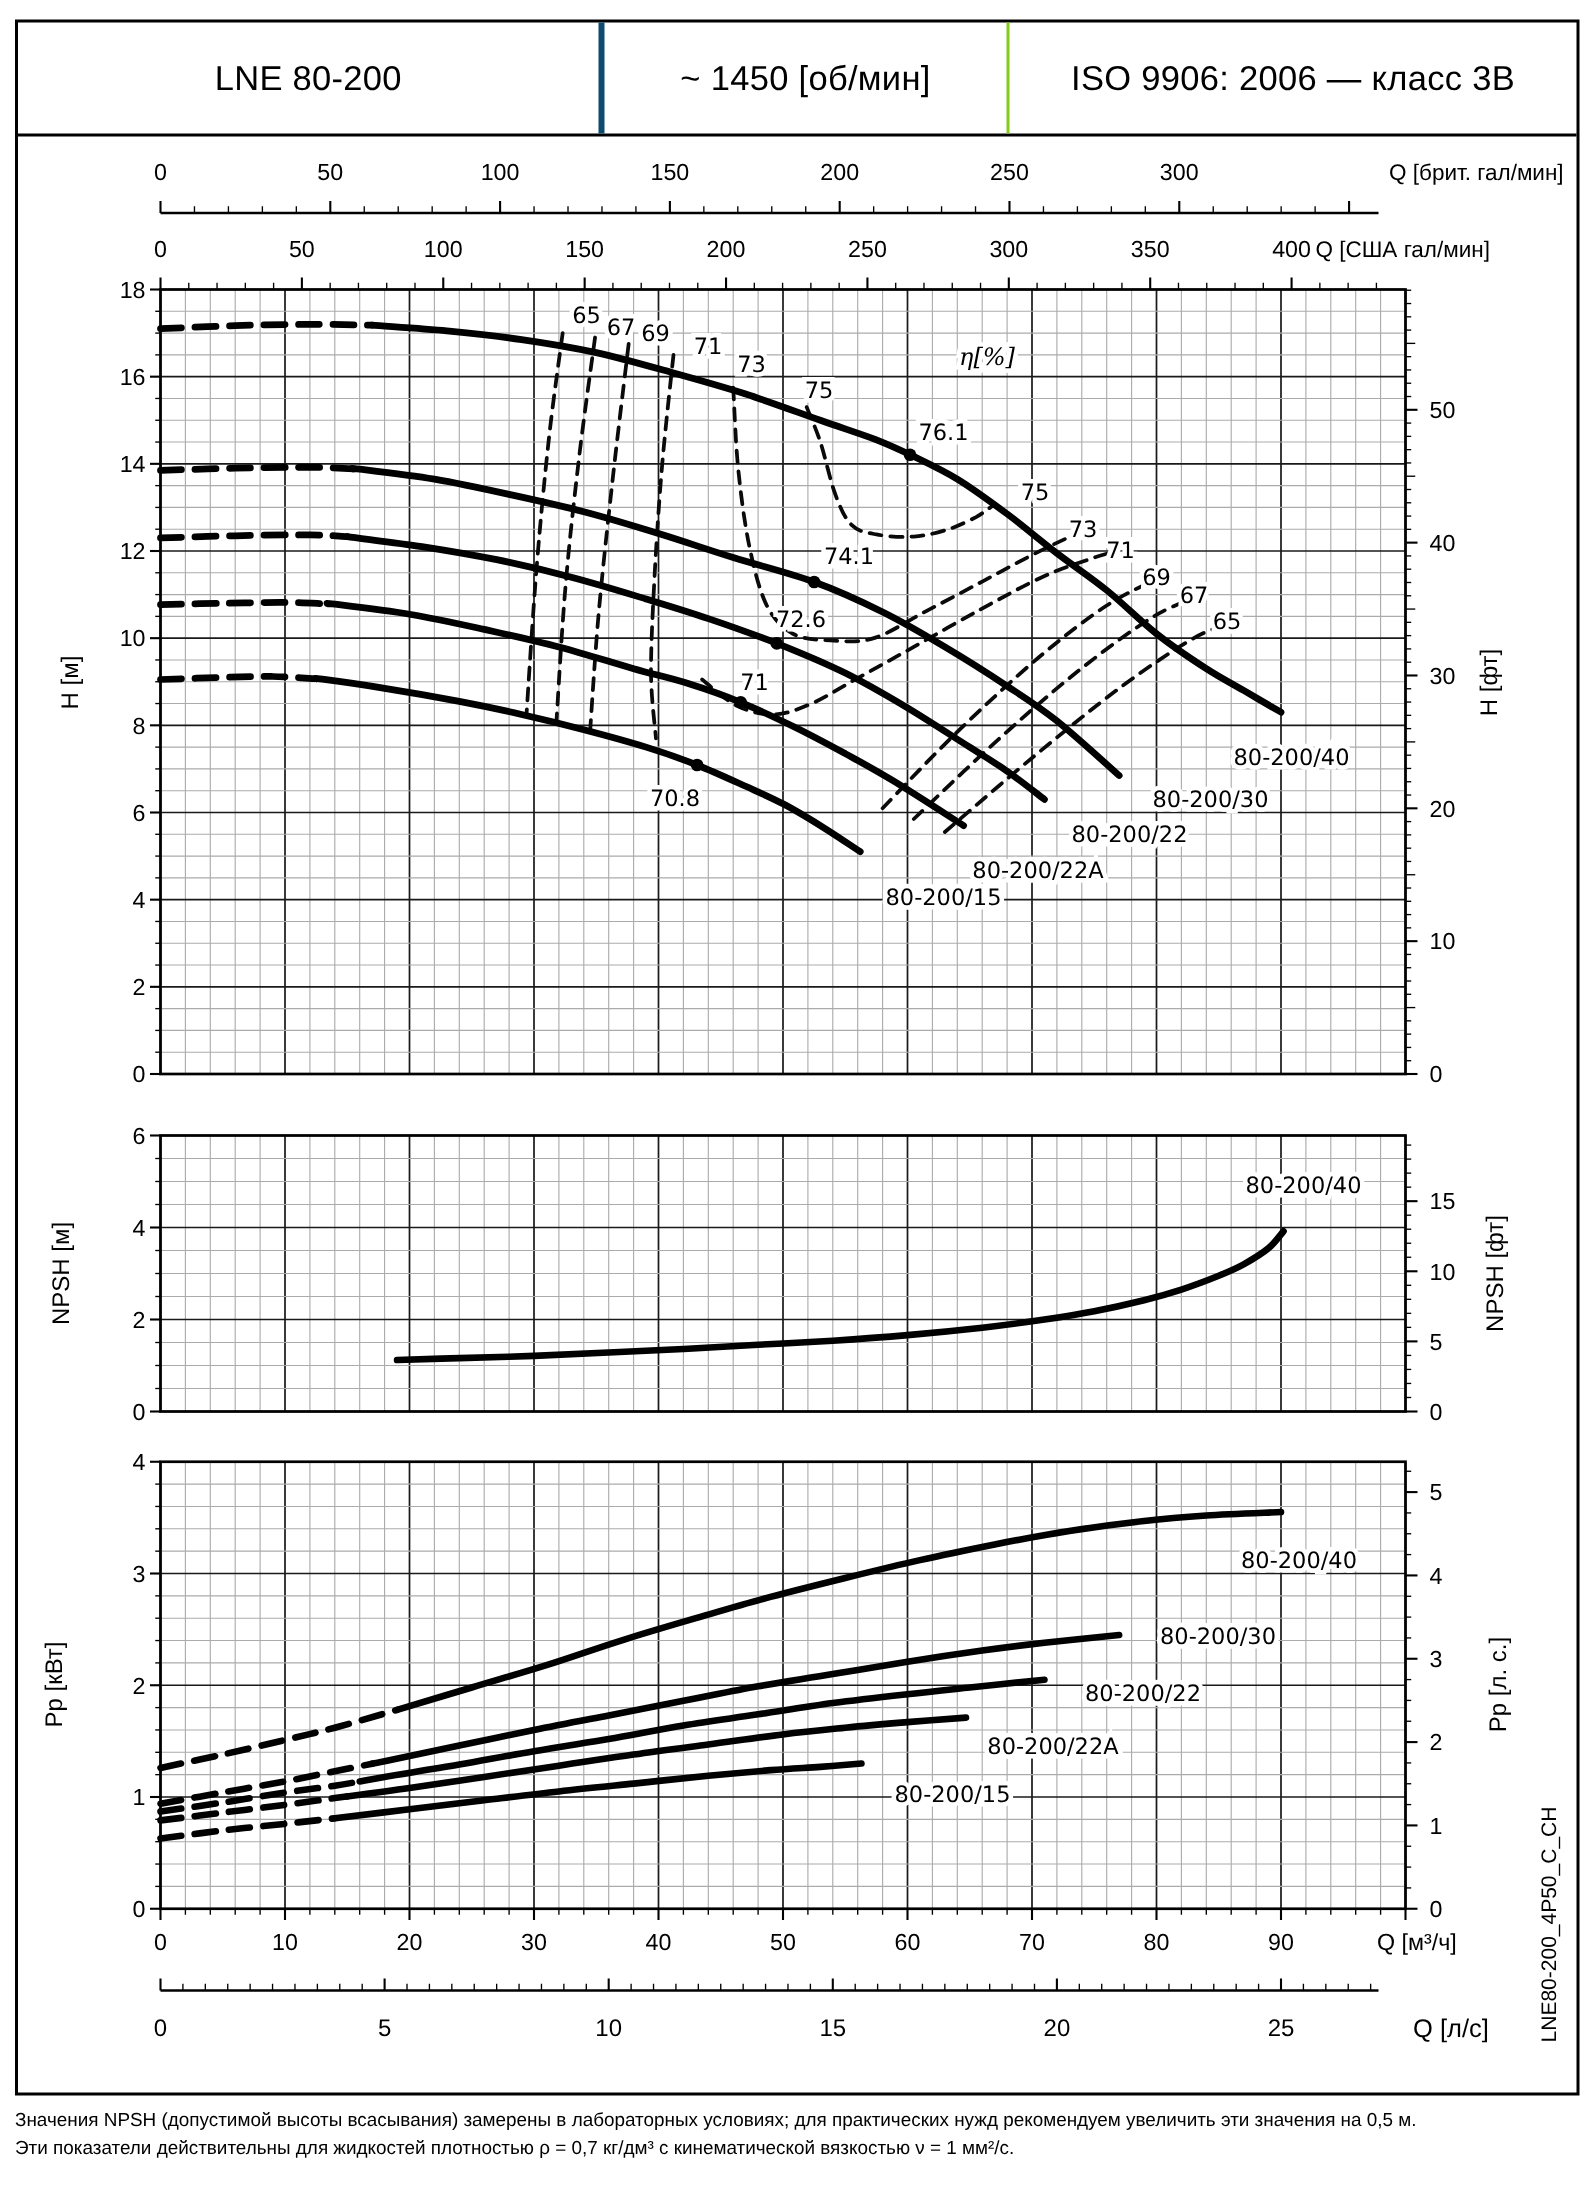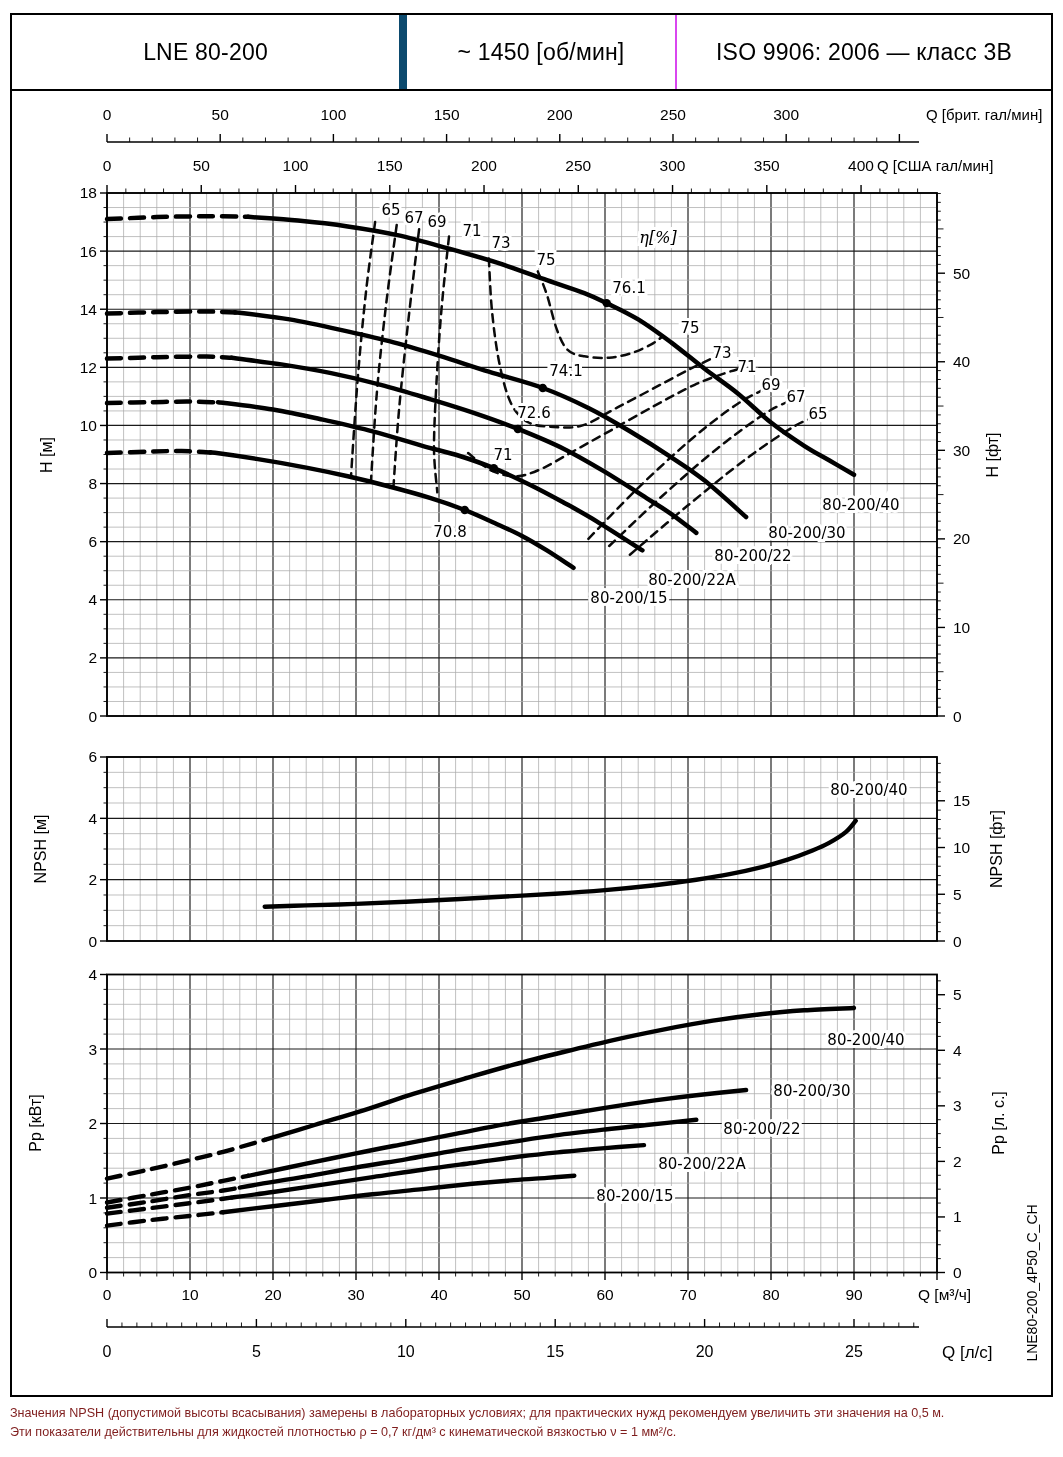--- a/index.html
+++ b/index.html
@@ -3,26 +3,26 @@
 <meta charset="utf-8">
 <style>
   html,body{margin:0;padding:0;background:#fff;}
   .page{position:relative;width:1063px;height:1457px;background:#fff;
         font-family:"Liberation Sans",sans-serif;color:#000;overflow:hidden;}
   .frame{position:absolute;left:10px;top:13px;width:1043px;height:1384px;
          border:2px solid #000;box-sizing:border-box;background:#fff;}
   .hdr{display:flex;height:74px;border-bottom:2px solid #000;}
   .hdr .cell{display:flex;align-items:center;justify-content:center;
              font-size:23px;letter-spacing:.2px;}
-  .c1{width:387px;border-right:8px solid #0c4a6e;}
-  .c2{width:268px;border-right:2px solid #d946ef;}
+  .c1{width:387px;border-right:4px solid #0c4a6e;}
+  .c2{width:268px;border-right:2px solid #84cc16;}
   .c3{flex:1;}
   svg.overlay{position:absolute;left:0;top:0;pointer-events:none;}
   .footer{position:absolute;left:10px;top:1404px;width:1045px;
-          font-size:12.6px;line-height:18.5px;color:#7f1d1d;}
+          font-size:12.6px;line-height:18.5px;color:#000000;}
 </style>
 </head>
 <body>
 
 <div class="page">
   <div class="frame">
     <div class="hdr">
       <div class="cell c1">LNE 80-200</div>
       <div class="cell c2">~ 1450 [об/мин]</div>
       <div class="cell c3">ISO 9906: 2006 — класс 3В</div>

